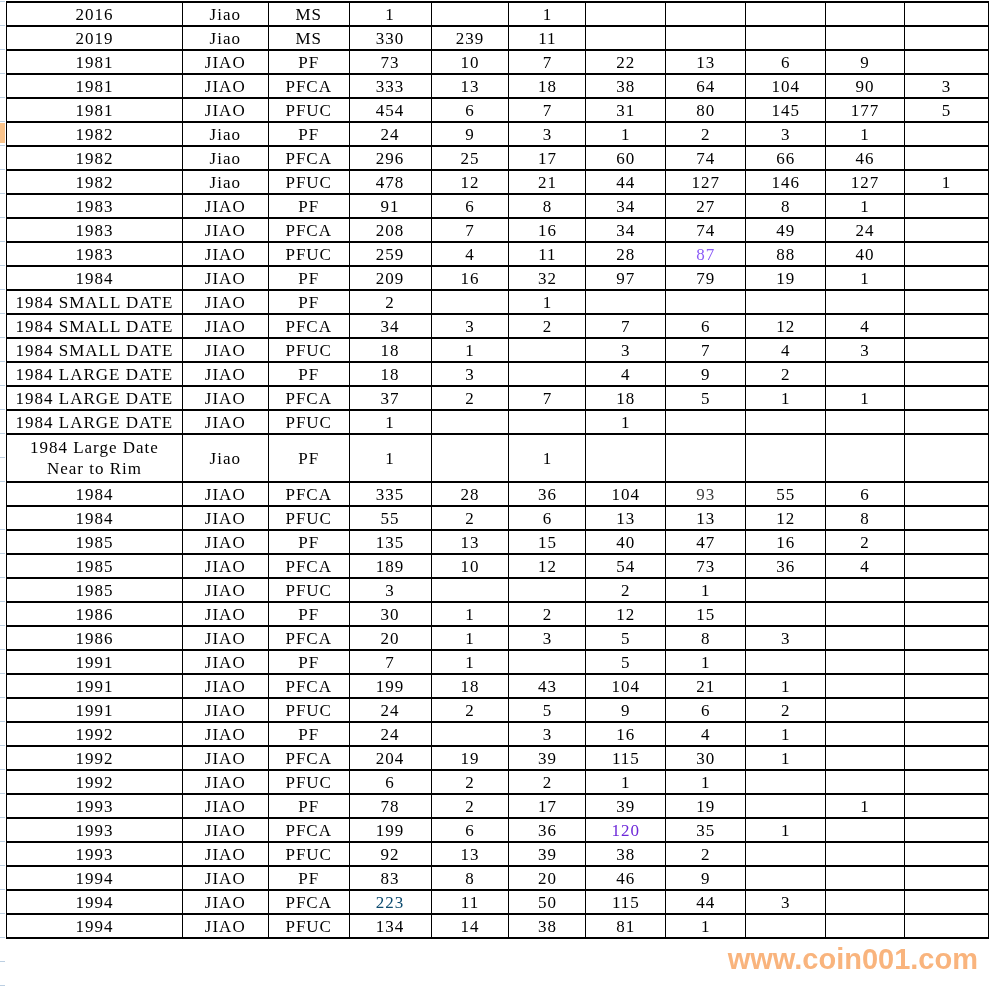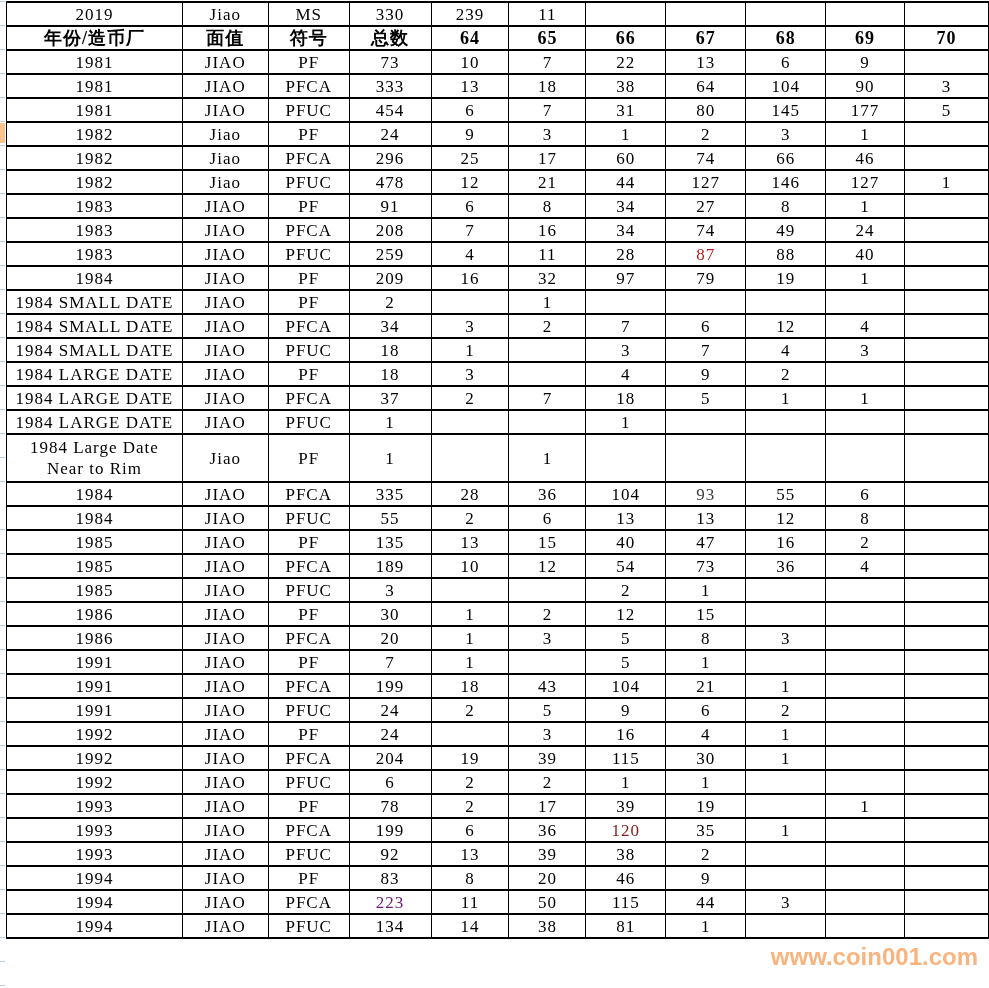--- a/index.html
+++ b/index.html
@@ -62,21 +62,21 @@
   }
   tr.tall-row td {
     height: 46px;
   }
   .watermark {
     position: absolute;
     top: 943px;
     right: 11px;
     font-family: "Liberation Sans", "DejaVu Sans", sans-serif;
     font-weight: bold;
-    font-size: 24px;
+    font-size: 29px;
     letter-spacing: 0px;
     opacity: 0.75;
     pointer-events: none;
   }
 </style>
 </head>
 <body>
 
 <div class="pane-edge" id="pane-edge">
     <div class="grid-line" style="top: 1px; background: rgb(188, 207, 226);"></div>
@@ -132,44 +132,44 @@
       <col style="width: 78px;">
       <col style="width: 77px;">
       <col style="width: 80px;">
       <col style="width: 80px;">
       <col style="width: 80px;">
       <col style="width: 79px;">
       <col style="width: 84px;">
     </colgroup>
   <tbody id="sheet-body">
       <tr>
+        <td style="color: rgb(0, 0, 0);">2016</td>
+        <td style="color: rgb(0, 0, 0);">Jiao</td>
+        <td style="color: rgb(0, 0, 0);">MS</td>
+        <td style="color: rgb(0, 0, 0);">1</td>
+        <td style="color: rgb(0, 0, 0);"></td>
+        <td style="color: rgb(0, 0, 0);">1</td>
+        <td style="color: rgb(0, 0, 0);"></td>
+        <td style="color: rgb(0, 0, 0);"></td>
+        <td style="color: rgb(0, 0, 0);"></td>
+        <td style="color: rgb(0, 0, 0);"></td>
+        <td style="color: rgb(0, 0, 0);"></td>
+      </tr>
+      <tr>
         <td style="color: rgb(0, 0, 0);">2019</td>
         <td style="color: rgb(0, 0, 0);">Jiao</td>
         <td style="color: rgb(0, 0, 0);">MS</td>
         <td style="color: rgb(0, 0, 0);">330</td>
         <td style="color: rgb(0, 0, 0);">239</td>
         <td style="color: rgb(0, 0, 0);">11</td>
         <td style="color: rgb(0, 0, 0);"></td>
         <td style="color: rgb(0, 0, 0);"></td>
         <td style="color: rgb(0, 0, 0);"></td>
         <td style="color: rgb(0, 0, 0);"></td>
         <td style="color: rgb(0, 0, 0);"></td>
-      </tr>
-      <tr class="header-row">
-        <td style="color: rgb(0, 0, 0);">年份/造币厂</td>
-        <td style="color: rgb(0, 0, 0);">面值</td>
-        <td style="color: rgb(0, 0, 0);">符号</td>
-        <td style="color: rgb(0, 0, 0);">总数</td>
-        <td style="color: rgb(0, 0, 0);">64</td>
-        <td style="color: rgb(0, 0, 0);">65</td>
-        <td style="color: rgb(0, 0, 0);">66</td>
-        <td style="color: rgb(0, 0, 0);">67</td>
-        <td style="color: rgb(0, 0, 0);">68</td>
-        <td style="color: rgb(0, 0, 0);">69</td>
-        <td style="color: rgb(0, 0, 0);">70</td>
       </tr>
       <tr>
         <td style="color: rgb(0, 0, 0);">1981</td>
         <td style="color: rgb(0, 0, 0);">JIAO</td>
         <td style="color: rgb(0, 0, 0);">PF</td>
         <td style="color: rgb(0, 0, 0);">73</td>
         <td style="color: rgb(0, 0, 0);">10</td>
         <td style="color: rgb(0, 0, 0);">7</td>
         <td style="color: rgb(0, 0, 0);">22</td>
         <td style="color: rgb(0, 0, 0);">13</td>
@@ -269,21 +269,21 @@
         <td style="color: rgb(0, 0, 0);"></td>
       </tr>
       <tr>
         <td style="color: rgb(0, 0, 0);">1983</td>
         <td style="color: rgb(0, 0, 0);">JIAO</td>
         <td style="color: rgb(0, 0, 0);">PFUC</td>
         <td style="color: rgb(0, 0, 0);">259</td>
         <td style="color: rgb(0, 0, 0);">4</td>
         <td style="color: rgb(0, 0, 0);">11</td>
         <td style="color: rgb(0, 0, 0);">28</td>
-        <td style="color: #b91c1c;">87</td>
+        <td style="color: #8b5cf6;">87</td>
         <td style="color: rgb(0, 0, 0);">88</td>
         <td style="color: rgb(0, 0, 0);">40</td>
         <td style="color: rgb(0, 0, 0);"></td>
       </tr>
       <tr>
         <td style="color: rgb(0, 0, 0);">1984</td>
         <td style="color: rgb(0, 0, 0);">JIAO</td>
         <td style="color: rgb(0, 0, 0);">PF</td>
         <td style="color: rgb(0, 0, 0);">209</td>
         <td style="color: rgb(0, 0, 0);">16</td>
@@ -568,21 +568,21 @@
         <td style="color: rgb(0, 0, 0);">1</td>
         <td style="color: rgb(0, 0, 0);"></td>
       </tr>
       <tr>
         <td style="color: rgb(0, 0, 0);">1993</td>
         <td style="color: rgb(0, 0, 0);">JIAO</td>
         <td style="color: rgb(0, 0, 0);">PFCA</td>
         <td style="color: rgb(0, 0, 0);">199</td>
         <td style="color: rgb(0, 0, 0);">6</td>
         <td style="color: rgb(0, 0, 0);">36</td>
-        <td style="color: #7f1d1d;">120</td>
+        <td style="color: #6d28d9;">120</td>
         <td style="color: rgb(0, 0, 0);">35</td>
         <td style="color: rgb(0, 0, 0);">1</td>
         <td style="color: rgb(0, 0, 0);"></td>
         <td style="color: rgb(0, 0, 0);"></td>
       </tr>
       <tr>
         <td style="color: rgb(0, 0, 0);">1993</td>
         <td style="color: rgb(0, 0, 0);">JIAO</td>
         <td style="color: rgb(0, 0, 0);">PFUC</td>
         <td style="color: rgb(0, 0, 0);">92</td>
@@ -604,21 +604,21 @@
         <td style="color: rgb(0, 0, 0);">46</td>
         <td style="color: rgb(0, 0, 0);">9</td>
         <td style="color: rgb(0, 0, 0);"></td>
         <td style="color: rgb(0, 0, 0);"></td>
         <td style="color: rgb(0, 0, 0);"></td>
       </tr>
       <tr>
         <td style="color: rgb(0, 0, 0);">1994</td>
         <td style="color: rgb(0, 0, 0);">JIAO</td>
         <td style="color: rgb(0, 0, 0);">PFCA</td>
-        <td style="color: #701a75;">223</td>
+        <td style="color: #0c4a6e;">223</td>
         <td style="color: rgb(0, 0, 0);">11</td>
         <td style="color: rgb(0, 0, 0);">50</td>
         <td style="color: rgb(0, 0, 0);">115</td>
         <td style="color: rgb(0, 0, 0);">44</td>
         <td style="color: rgb(0, 0, 0);">3</td>
         <td style="color: rgb(0, 0, 0);"></td>
         <td style="color: rgb(0, 0, 0);"></td>
       </tr>
       <tr>
         <td style="color: rgb(0, 0, 0);">1994</td>

